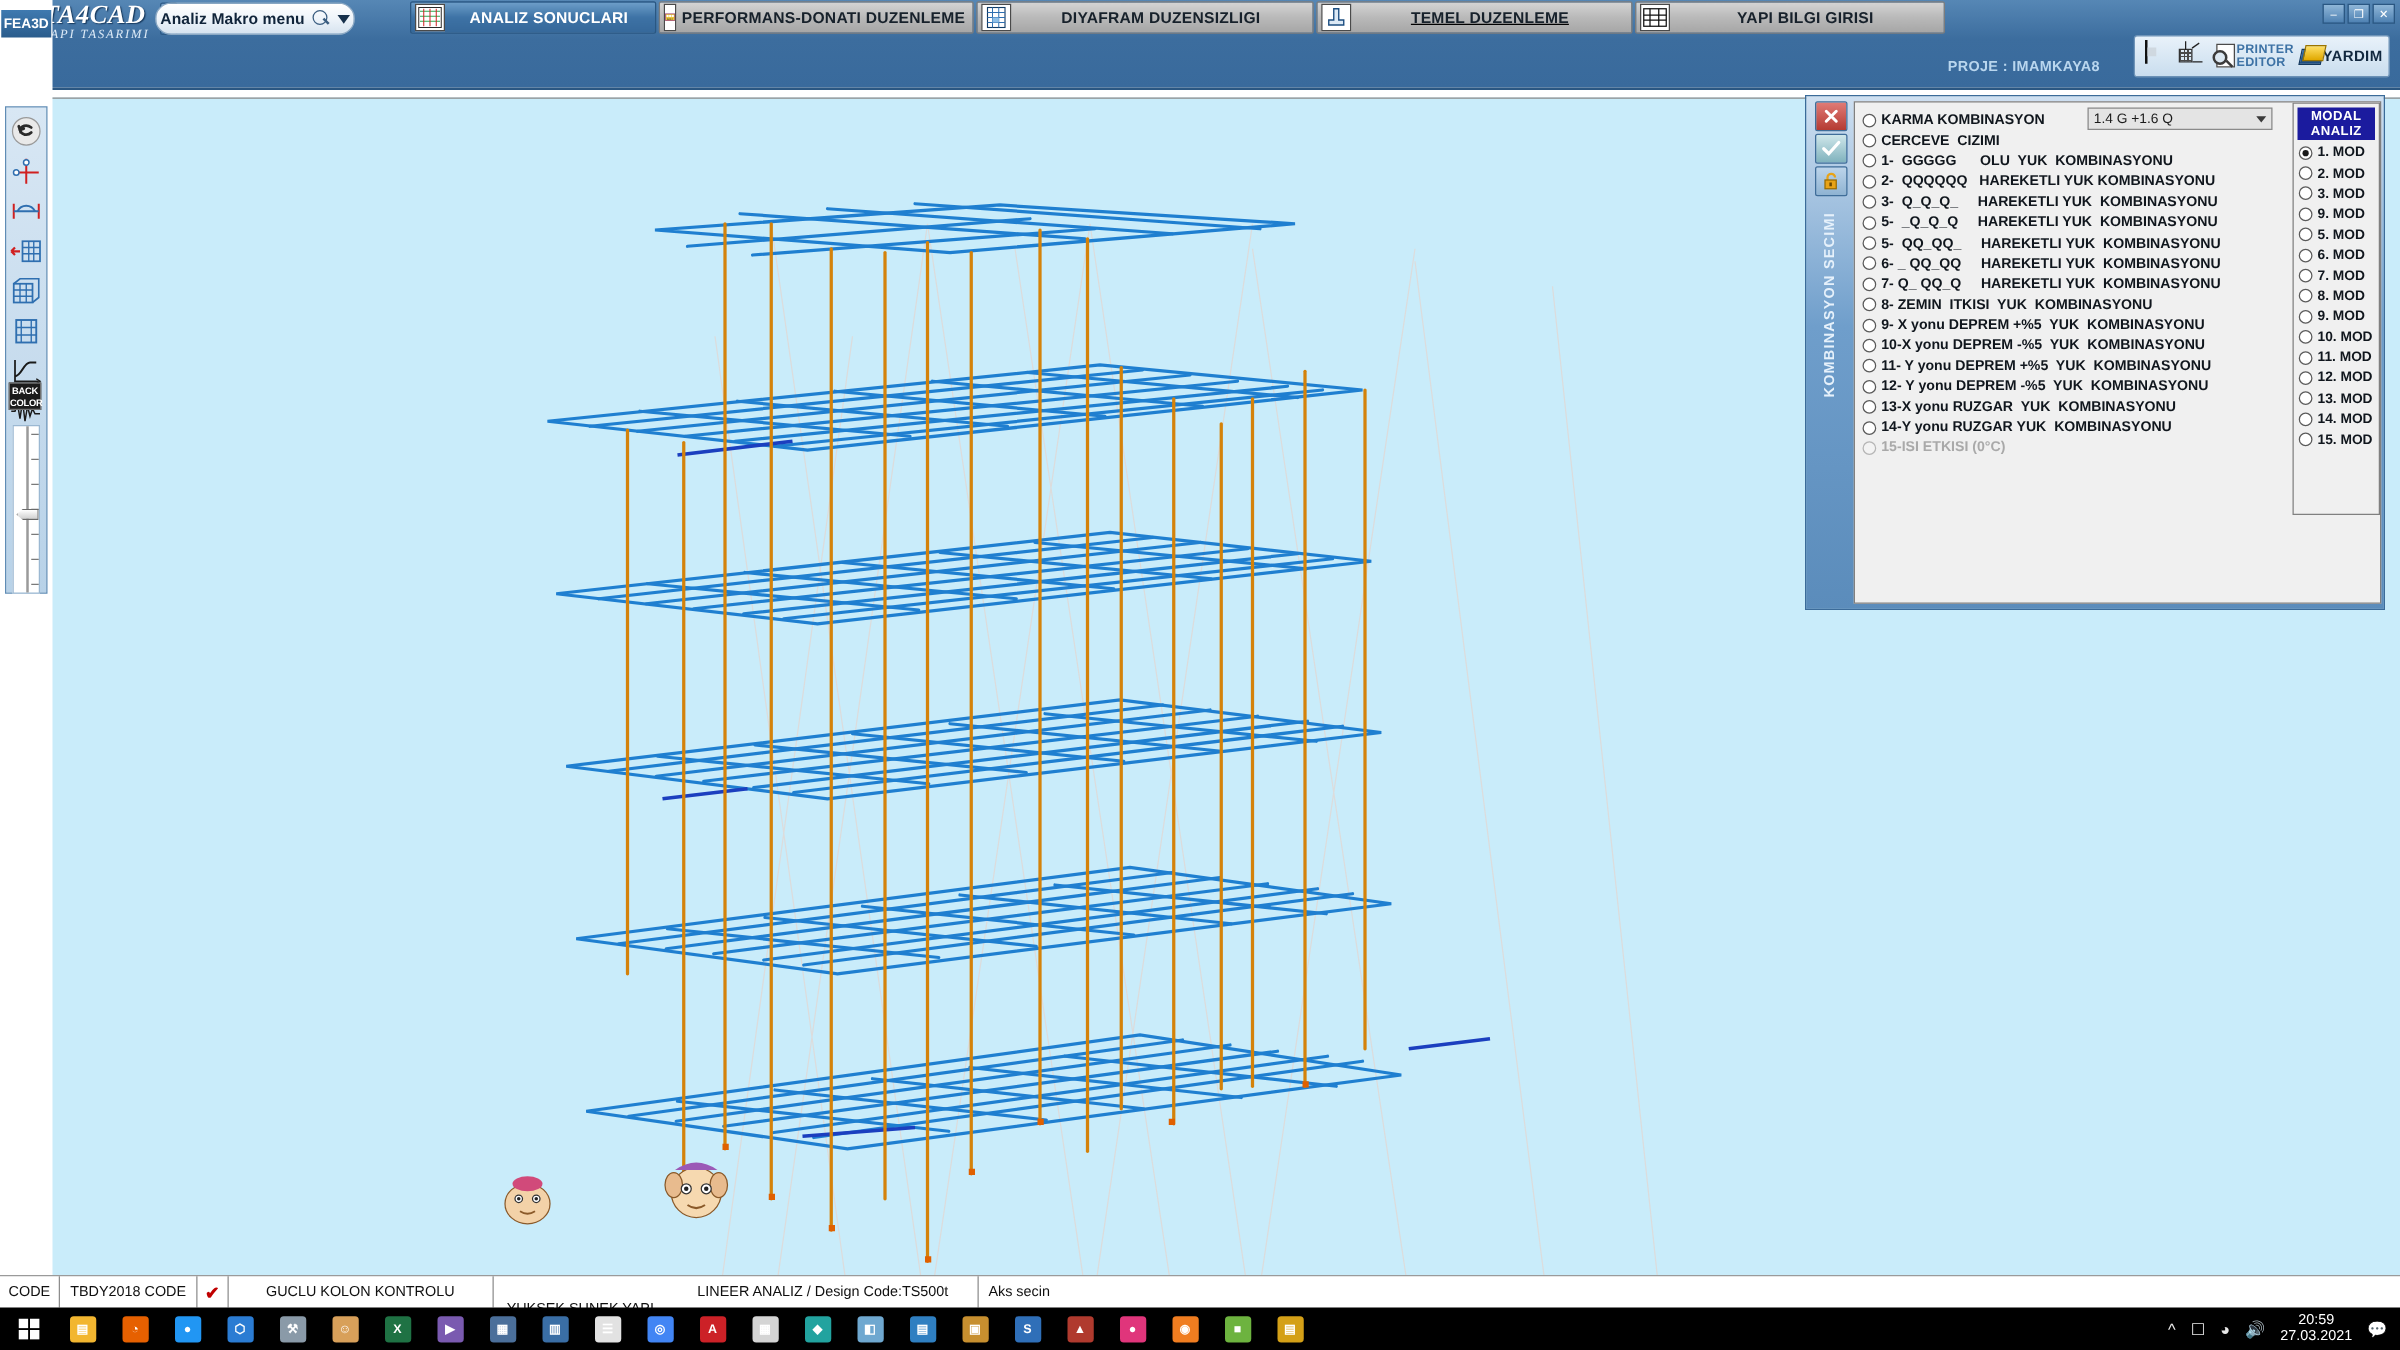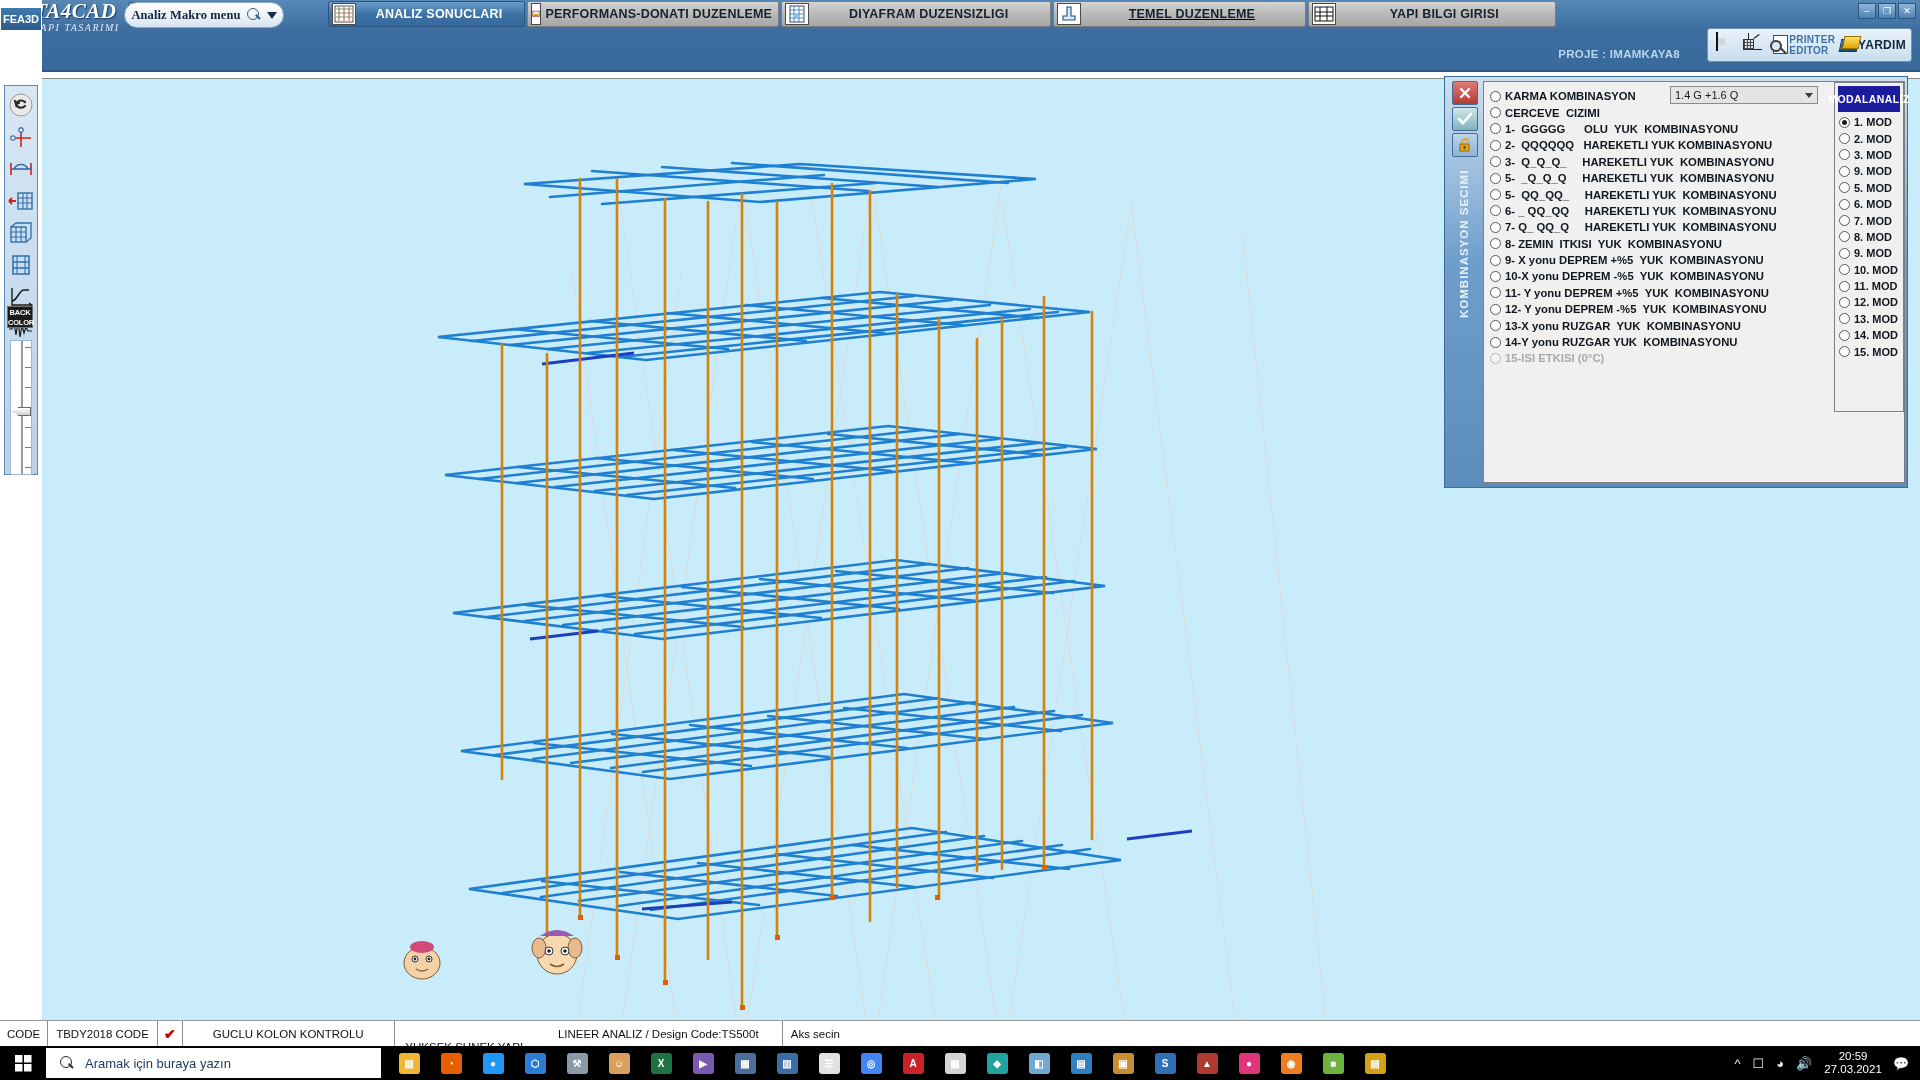--- a/index.html
+++ b/index.html
@@ -41,21 +41,21 @@
   }
 
   
   .macro {
     position: absolute; left: 124px; top: 2px; width: 160px; height: 26px;
     background: linear-gradient(180deg,#ffffff 0%,#eef4fa 50%,#d6e3ef 100%);
     border: 1px solid #8ca9c4; border-radius: 13px;
     display: flex; align-items: center; justify-content: center; gap: 6px;
   }
   .macro .mlabel {
-    font-size: 12.5px; font-weight: bold; color: #10243a; letter-spacing: .1px; font-family: Liberation Serif, serif;
+    font-size: 12.5px; font-weight: bold; color: #10243a; letter-spacing: .1px;
   }
   .macro .mglass { width: 14px; height: 14px; position: relative; }
   .macro .mglass::before {
     content: ""; position: absolute; left: 0; top: 0;
     width: 10px; height: 10px; border: 1.6px solid #3a5d80; border-radius: 50%;
   }
   .macro .mglass::after {
     content: ""; position: absolute; left: 8px; top: 8px;
     width: 6px; height: 1.6px; background: #3a5d80; transform: rotate(45deg);
   }
@@ -290,21 +290,21 @@
 
   
   .modalpanel {
     position: absolute; left: 1834px; top: 82px; width: 70px; height: 330px;
     background: #f0f0f0; border: 1px solid #808080;
   }
   .modal-head {
     margin: 3px 3px 2px 3px; height: 26px;
     background: #1b1b9e; color: #ffffff;
     font-size: 10.5px; font-weight: bold; line-height: 12px;
-    display: flex; flex-direction: row; align-items: center;
+    display: flex; flex-direction: column; align-items: center;
     justify-content: center; letter-spacing: .4px;
   }
   .mod-row {
     display: flex; align-items: center; height: 16.4px; padding-left: 4px;
   }
   .mod-row .rlabel { font-size: 11px; }
 
   
   .statusbar {
     position: absolute; left: 0; top: 1020px; width: 1920px; height: 26px;
@@ -821,24 +821,20 @@
     <div class="st-cell" id="st-3">GUCLU KOLON KONTROLU</div>
     <div class="st-cell" id="st-4">YUKSEK SUNEK YAPI</div>
     <div class="st-cell" id="st-5">LINEER ANALIZ / Design Code:TS500t</div>
     <div class="st-cell" id="st-6">Aks secin</div>
   </div>
 
   <div class="taskbar">
     <div class="winlogo">
         <span class="sq"></span>
       </div>
-    <div class="searchbox">
-      <span class="sg"></span>
-      <span class="sp">Aramak için buraya yazın</span>
-    </div>
     <div class="tasks" id="taskbar-apps">
         <div class="tkicon">
           <span class="g" style="background: rgb(242, 182, 48);">▤</span>
         </div>
         <div class="tkicon">
           <span class="g" style="background: rgb(230, 96, 0);">◔</span>
         </div>
         <div class="tkicon">
           <span class="g" style="background: rgb(33, 150, 243);">●</span>
         </div>

